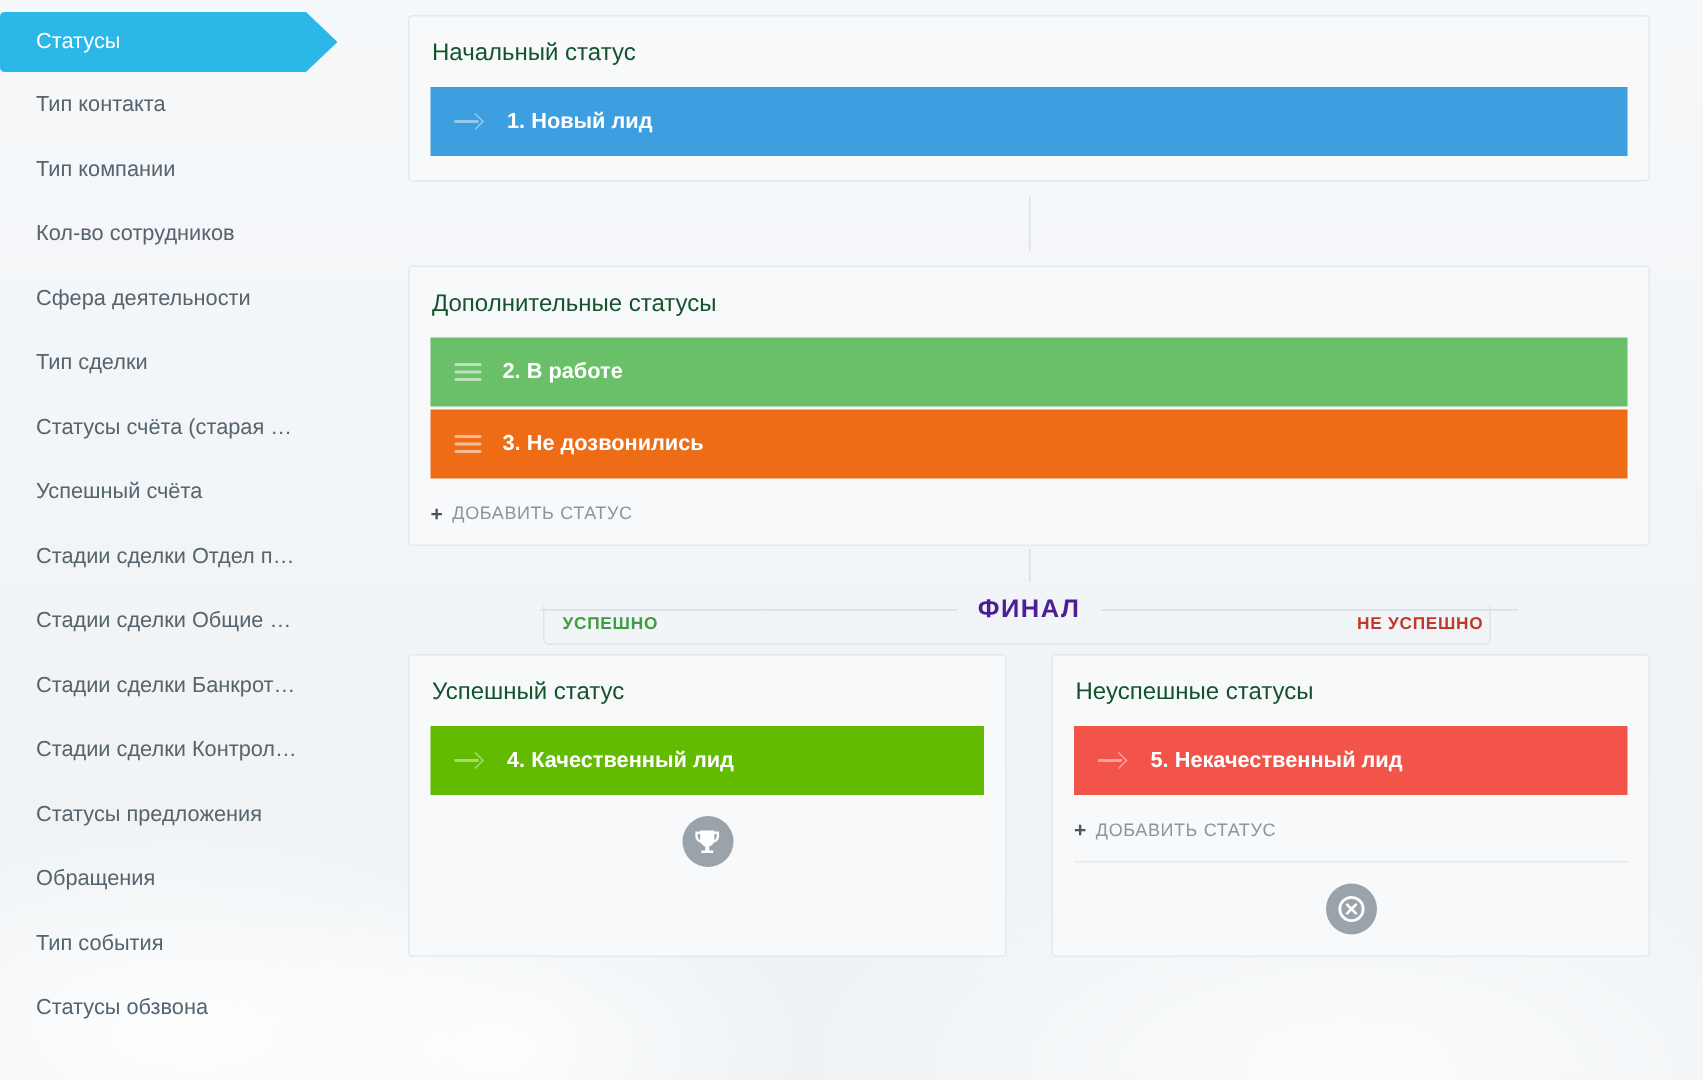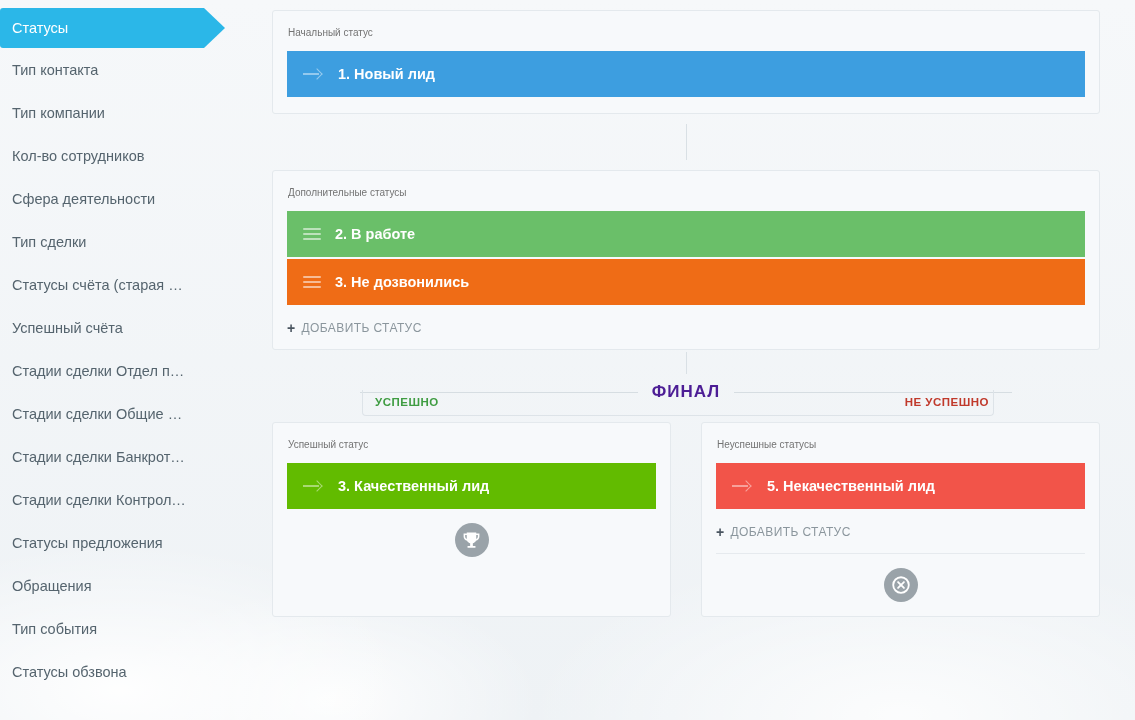--- a/index.html
+++ b/index.html
@@ -40,21 +40,21 @@
   .sidebar {
     width: 262px;
     flex: 0 0 262px;
     padding-top: 8px;
   }
 
   .nav-item {
     height: 43px;
     display: flex;
     align-items: center;
-    padding-left: 12px;
+    padding-left: 24px;
     font-size: 14.5px;
     color: #55646e;
     position: relative;
     cursor: pointer;
     white-space: nowrap;
   }
 
   .nav-item.active {
     color: #ffffff;
     background: #2bb7e8;
@@ -83,22 +83,22 @@
   }
 
   .card {
     background: #f7f9fb;
     border: 1px solid #e4e9ed;
     border-radius: 3px;
     padding: 16px 14px 14px 14px;
   }
 
   .card-title {
-    font-size: 10px;
-    color: #737373;
+    font-size: 16px;
+    color: #14532d;
     margin-bottom: 13px;
     padding-left: 1px;
   }
 
   .status-bar {
     height: 46px;
     border-radius: 0;
     display: flex;
     align-items: center;
     padding-left: 16px;
@@ -370,21 +370,21 @@
       </div>
     </div>
 
     <div class="bottom-row">
 
       <section class="card">
         <div class="card-title">Успешный статус</div>
         <div id="success-list">
             <div class="status-bar" style="background: rgb(98, 187, 0);">
               <span class="arrow-icon"></span>
-              <span>3. Качественный лид</span>
+              <span>4. Качественный лид</span>
             </div>
           </div>
         <div class="result-icon-wrap">
           <div class="result-icon">
             <svg width="19" height="19" viewBox="0 0 24 24" fill="#ffffff" aria-hidden="true">
               <path d="M18 3V2H6v1H2v4c0 2.6 1.9 4.8 4.4 5.2.8 1.6 2.2 2.8 3.9 3.2V19H7v2h10v-2h-3.3v-3.6c1.7-.4 3.1-1.6 3.9-3.2C20.1 11.8 22 9.6 22 7V3h-4zM4 7V5h2v5.1C4.8 9.6 4 8.4 4 7zm16 0c0 1.4-.8 2.6-2 3.1V5h2v2z"></path>
             </svg>
           </div>
         </div>
       </section>

